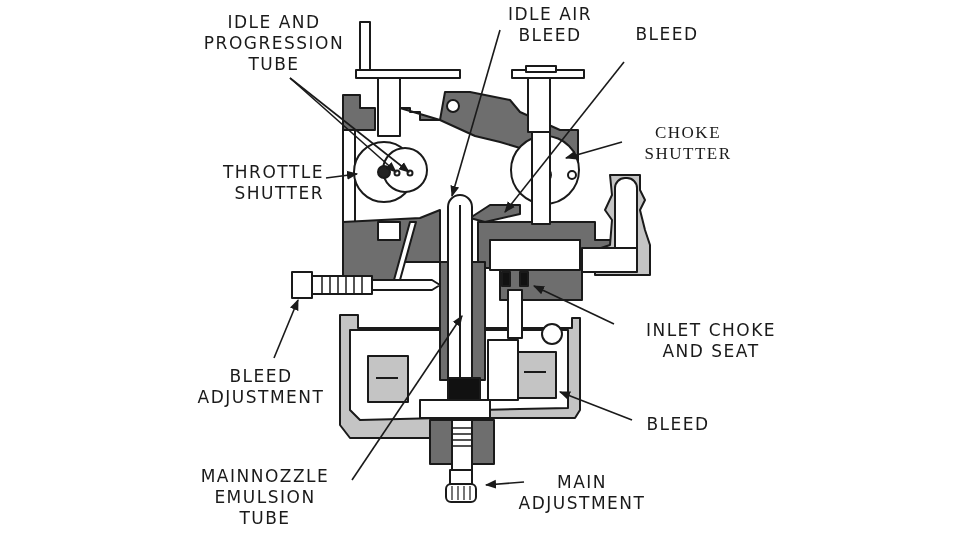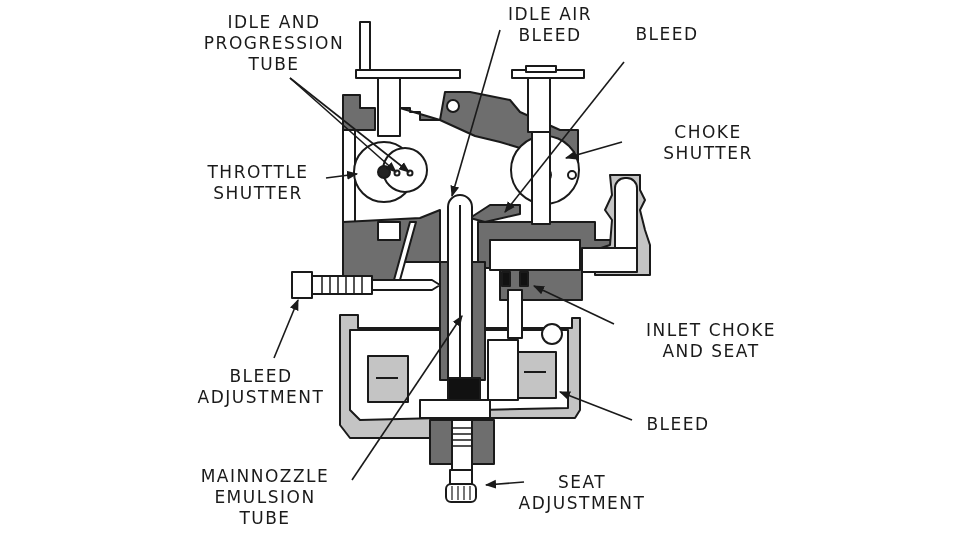--- a/index.html
+++ b/index.html
@@ -131,40 +131,40 @@
   <span>PROGRESSION</span>
   <span>TUBE</span>
 </div>
 <div class="lbl" style="left:500px;top:4px;width:100px;">
   <span>IDLE AIR</span>
   <span>BLEED</span>
 </div>
 <div class="lbl" style="left:612px;top:24px;width:110px;">
   <span>BLEED</span>
 </div>
-<div class="lbl" style="left:648px;top:122px;width:120px;">
+<div class="lbl" style="left:628px;top:122px;width:120px;font-family:Liberation Serif, serif;">
   <span>CHOKE</span>
   <span>SHUTTER</span>
 </div>
-<div class="lbl" style="left:192px;top:162px;width:132px;">
+<div class="lbl" style="left:192px;top:162px;width:132px;text-align:right;">
   <span>THROTTLE</span>
   <span>SHUTTER</span>
 </div>
 <div class="lbl" style="left:186px;top:366px;width:150px;">
   <span>BLEED</span>
   <span>ADJUSTMENT</span>
 </div>
 <div class="lbl" style="left:618px;top:320px;width:186px;">
   <span>INLET CHOKE</span>
   <span>AND SEAT</span>
 </div>
 <div class="lbl" style="left:636px;top:414px;width:84px;">
   <span>BLEED</span>
 </div>
 <div class="lbl" style="left:190px;top:466px;width:150px;">
   <span>MAINNOZZLE</span>
   <span>EMULSION</span>
   <span>TUBE</span>
 </div>
 <div class="lbl" style="left:494px;top:472px;width:176px;">
-  <span>SEAT</span>
+  <span>MAIN</span>
   <span>ADJUSTMENT</span>
 </div>
 
 </body></html>

